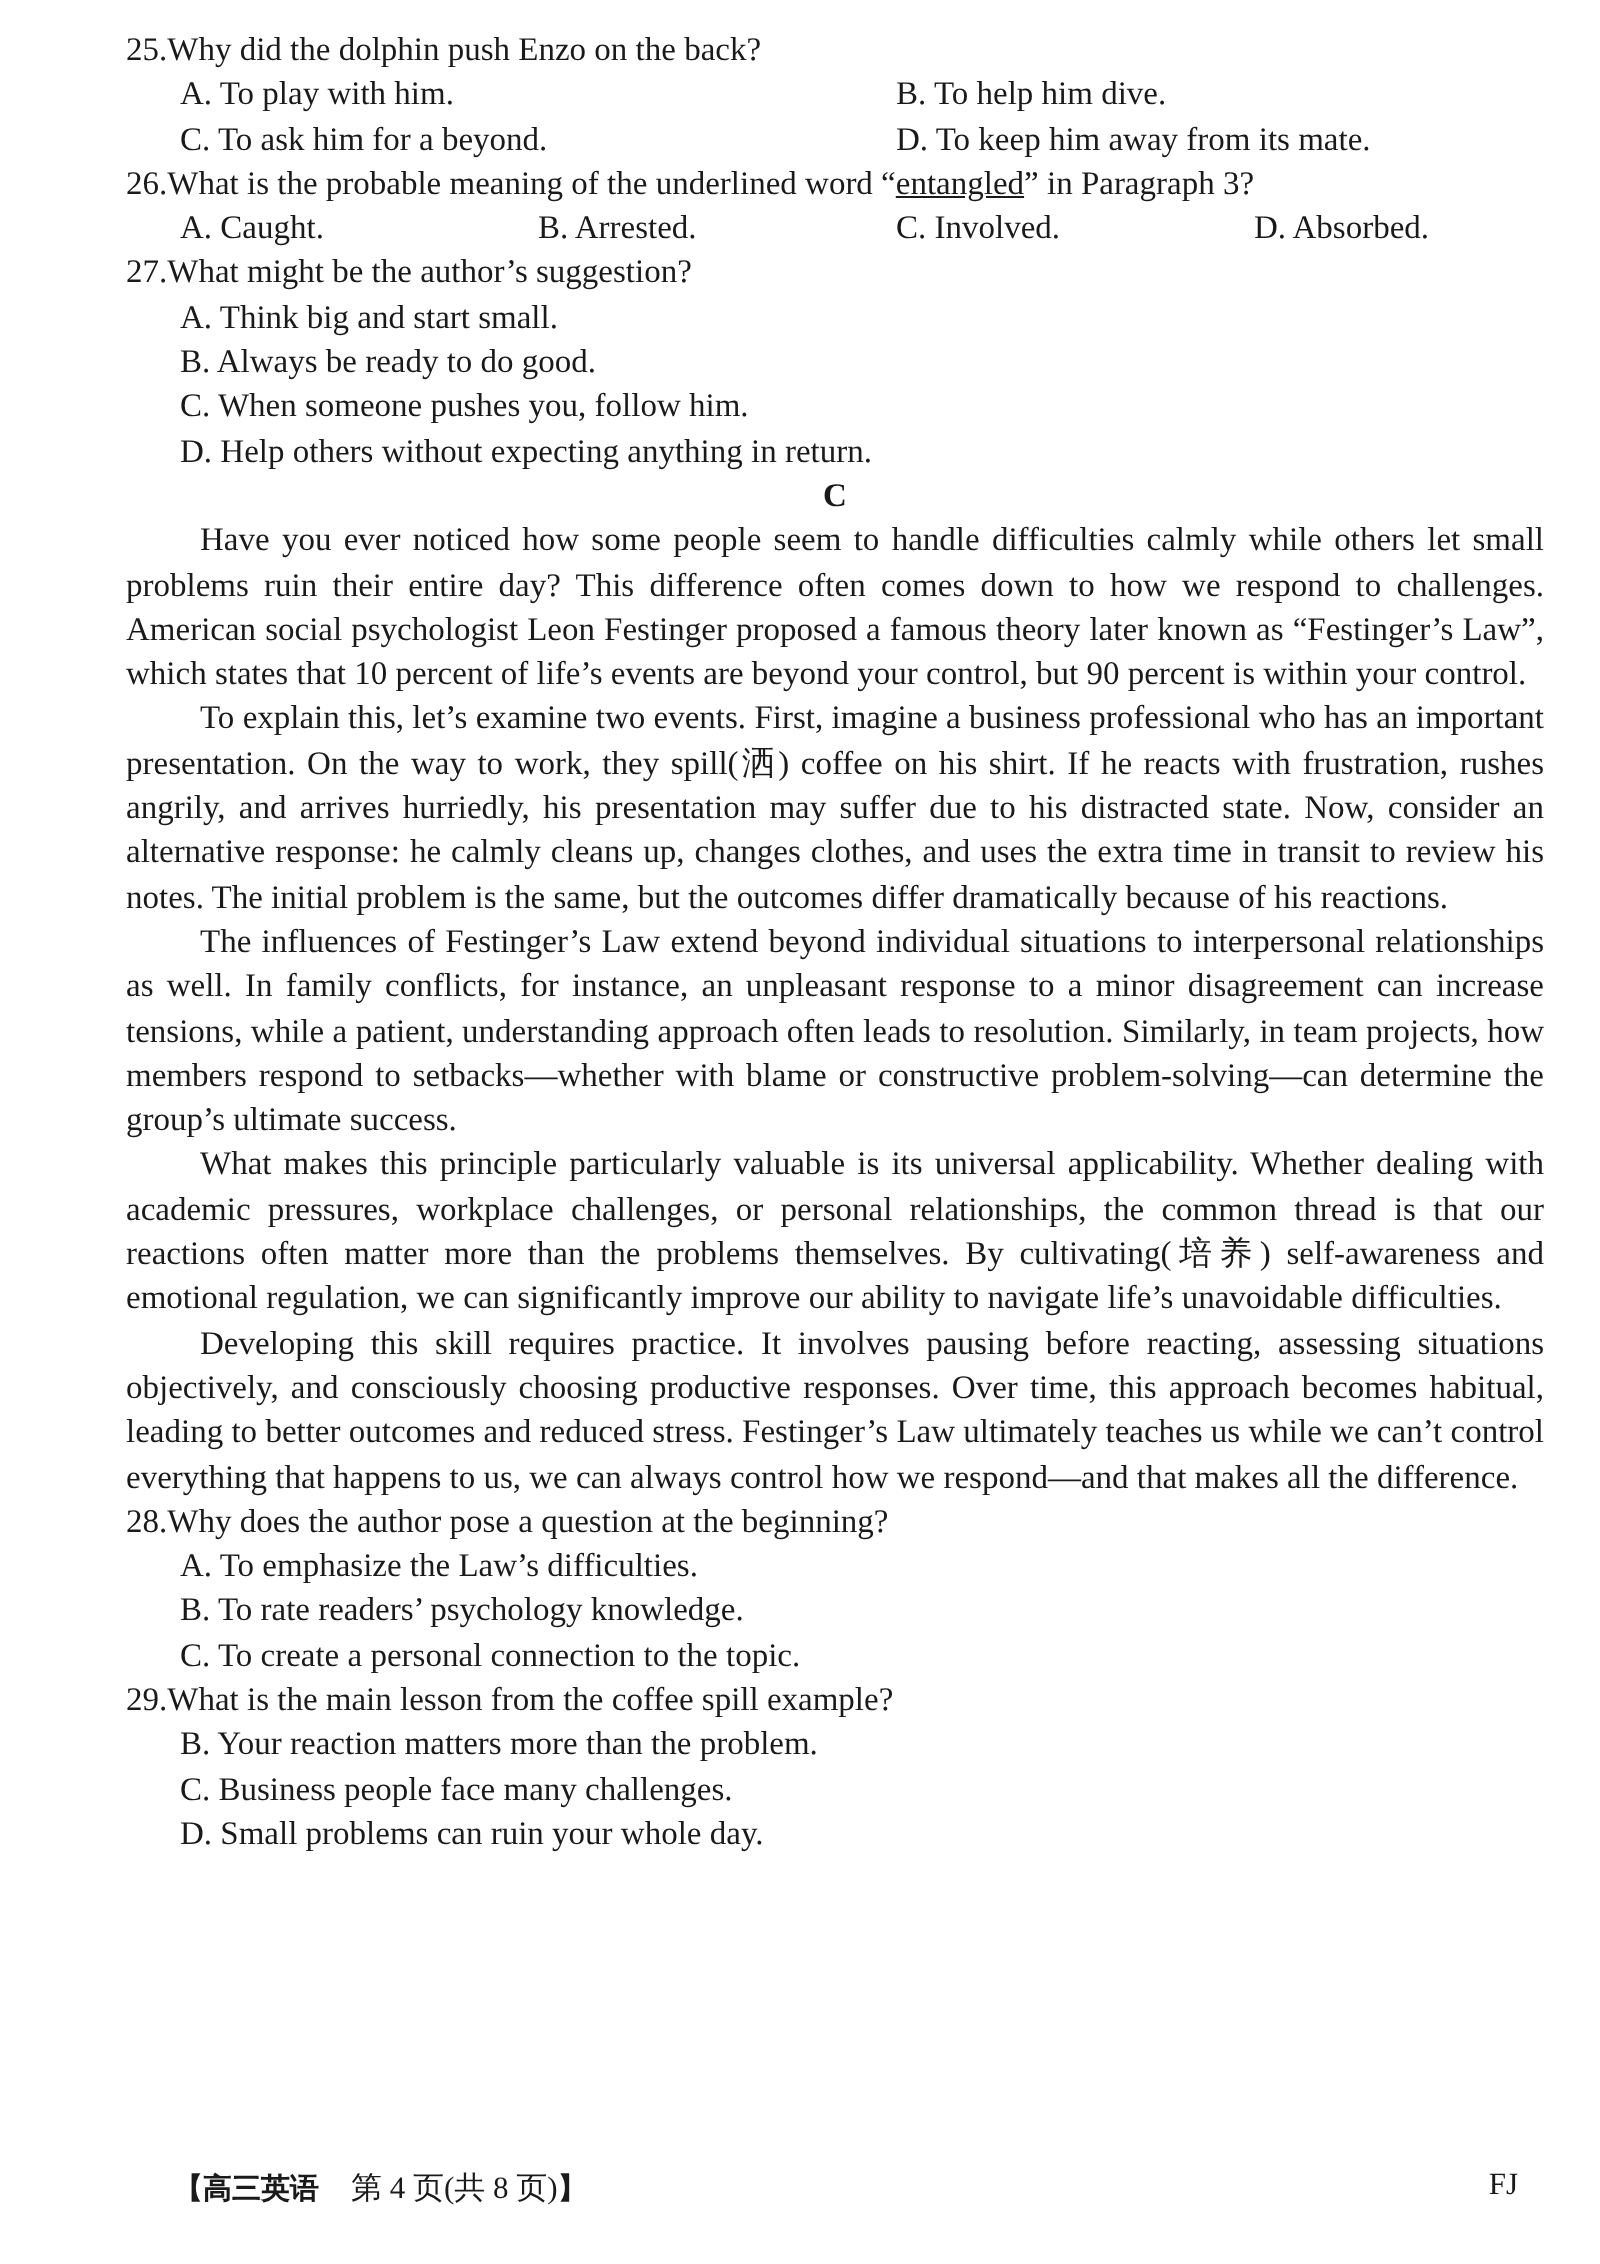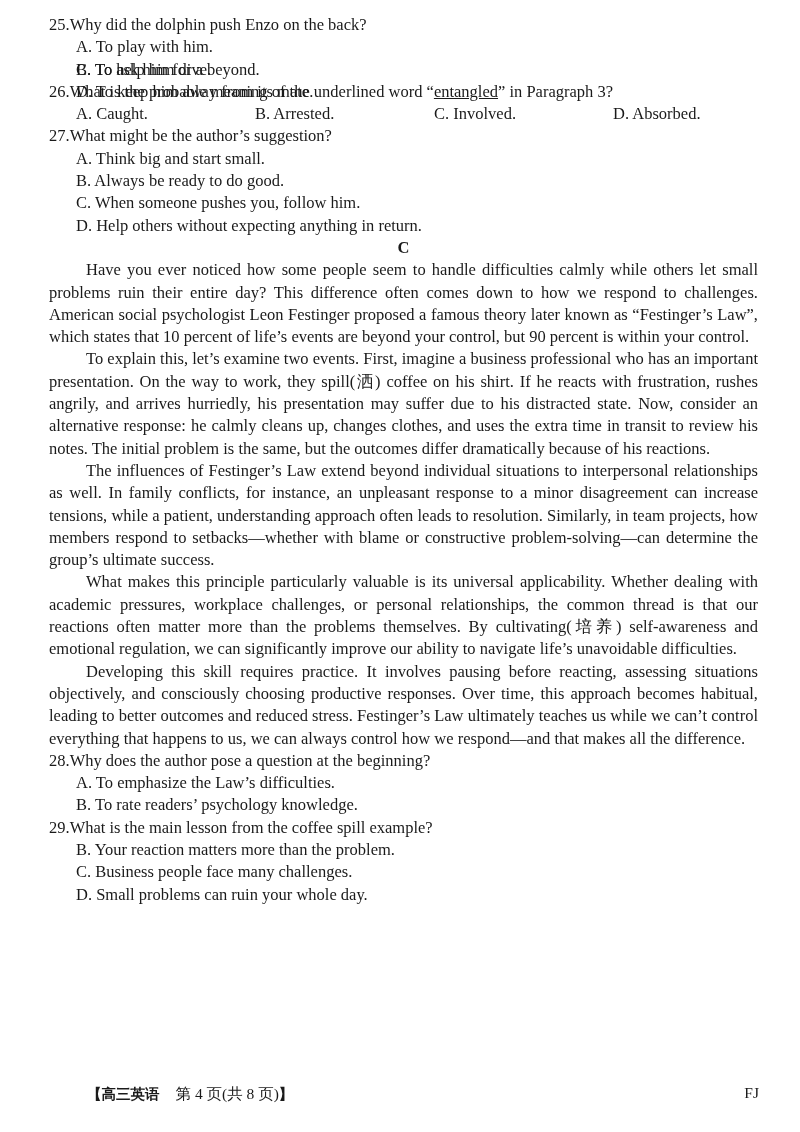--- a/index.html
+++ b/index.html
@@ -1,27 +1,27 @@
 <!DOCTYPE html>
 <html><head>
 <meta charset="utf-8">
 <style>
   html, body { margin: 0; padding: 0; background: #ffffff; }
   body {
     width: 800px; height: 1132px; position: relative; overflow: hidden;
     font-family: "Liberation Serif", "DejaVu Serif", serif;
     color: #1a1a1a; font-size: 16.5px;
   }
-  .page { position: absolute; left: 49px; top: 14px; width: 709px; }
+  .page { position: absolute; left: 63px; top: 14px; width: 709px; }
   .line { height: 22.3px; line-height: 22.3px; white-space: nowrap; }
   .q { }
   .opt { padding-left: 27px; font-family: Liberation Serif, serif; }
   .opts4 { display: flex; padding-left: 27px; height: 22.3px; line-height: 22.3px; }
   .opts4 span { display: inline-block; }
-  .opts2 { display: flex; padding-left: 27px; height: 22.3px; line-height: 22.3px; flex-direction: column; }
+  .opts2 { display: flex; padding-left: 27px; height: 22.3px; line-height: 22.3px; }
   .opts2 span:first-child { width: 358px; }
   .sec { text-align: center; font-weight: bold; height: 22.3px; line-height: 22.3px; }
   .para { text-align: justify; line-height: 22.3px; text-indent: 37px; margin: 0; }
   .footer { position: absolute; top: 1084px; left: 87px; width: 672px; display: flex; justify-content: space-between; font-size: 15.5px; }
   .footer .left b { font-weight: bold; font-family: "DejaVu Sans", sans-serif; font-size: 14.5px; }
   .underline { text-decoration: underline; }
 </style>
 </head>
 <body>
 
@@ -64,20 +64,21 @@
     <p class="para">To explain this, let’s examine two events. First, imagine a business professional who has an important presentation. On the way to work, they spill(洒) coffee on his shirt. If he reacts with frustration, rushes angrily, and arrives hurriedly, his presentation may suffer due to his distracted state. Now, consider an alternative response: he calmly cleans up, changes clothes, and uses the extra time in transit to review his notes. The initial problem is the same, but the outcomes differ dramatically because of his reactions.</p>
     <p class="para">The influences of Festinger’s Law extend beyond individual situations to interpersonal relationships as well. In family conflicts, for instance, an unpleasant response to a minor disagreement can increase tensions, while a patient, understanding approach often leads to resolution. Similarly, in team projects, how members respond to setbacks—whether with blame or constructive problem-solving—can determine the group’s ultimate success.</p>
     <p class="para">What makes this principle particularly valuable is its universal applicability. Whether dealing with academic pressures, workplace challenges, or personal relationships, the common thread is that our reactions often matter more than the problems themselves. By cultivating(培养) self-awareness and emotional regulation, we can significantly improve our ability to navigate life’s unavoidable difficulties.</p>
     <p class="para">Developing this skill requires practice. It involves pausing before reacting, assessing situations objectively, and consciously choosing productive responses. Over time, this approach becomes habitual, leading to better outcomes and reduced stress. Festinger’s Law ultimately teaches us while we can’t control everything that happens to us, we can always control how we respond—and that makes all the difference.</p>
   </div>
 
   <div>
     <div class="line q"><span>28.</span><span>Why does the author pose a question at the beginning?</span></div>
     <div class="line opt">A. To emphasize the Law’s difficulties.</div>
     <div class="line opt">B. To rate readers’ psychology knowledge.</div>
+    <div class="line opt">C. To create a personal connection to the topic.</div>
   </div>
 
   <div>
     <div class="line q"><span>29.</span><span>What is the main lesson from the coffee spill example?</span></div>
     <div class="line opt">B. Your reaction matters more than the problem.</div>
     <div class="line opt">C. Business people face many challenges.</div>
     <div class="line opt">D. Small problems can ruin your whole day.</div>
   </div>
 </div>
 

